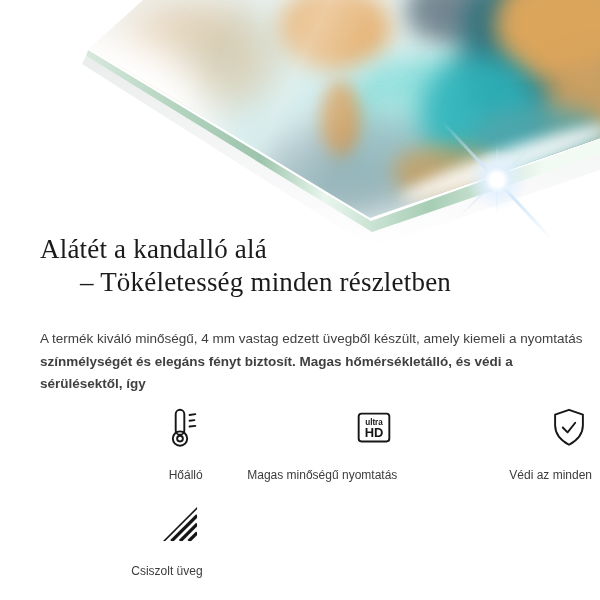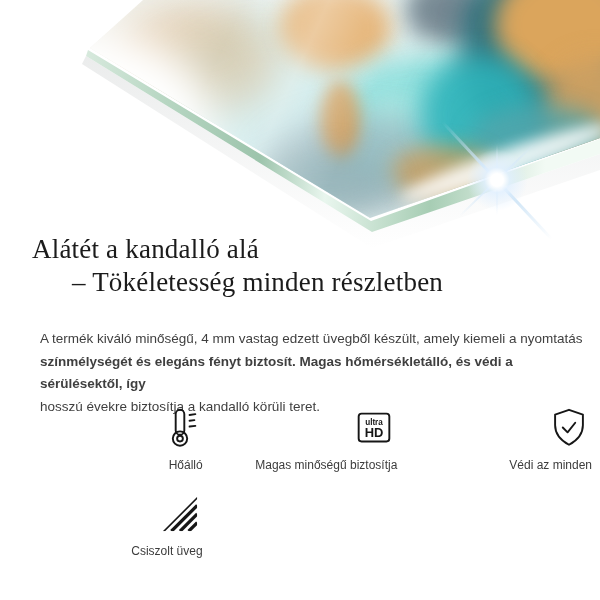--- a/index.html
+++ b/index.html
@@ -63,38 +63,38 @@
     width:70px;height:2px;margin:-1px 0 0 -35px;transform:rotate(90deg);
     background:linear-gradient(90deg, rgba(190,215,240,0), rgba(220,235,250,.85) 42%, #fff 50%, rgba(220,235,250,.85) 58%, rgba(190,215,240,0));
   }
   .sparkle .core{
     position:absolute;width:64px;height:64px;margin:-32px 0 0 -32px;border-radius:50%;
     background:radial-gradient(circle, #ffffff 0 14%, rgba(225,240,255,.85) 28%, rgba(215,235,255,0) 68%);
   }
 
   
   .heading{
-    position:absolute;left:32px;top:233px;width:540px;
+    position:absolute;left:40px;top:233px;width:540px;
     font-family:"Liberation Serif", serif;
     font-size:27px;line-height:33px;font-weight:400;color:#1b1b1b;
     letter-spacing:.2px;
   }
   .description{
     position:absolute;left:40px;top:328px;width:548px;
     font-size:13.5px;line-height:22.5px;color:#3f3f3f;
   }
 
   
   .features{
     position:absolute;left:8px;top:404px;width:584px;
     display:grid;grid-template-columns:repeat(3,1fr);row-gap:18px;
   }
   .feature{display:flex;flex-direction:column;align-items:flex-end;}
   .icon-box{height:48px;display:flex;align-items:center;justify-content:center;}
-  .feature-label{margin-top:6px;font-size:12px;color:#3c3c3c;text-align:center;}
+  .feature-label{margin-top:16px;font-size:12px;color:#3c3c3c;text-align:center;}
   svg{display:block;}
   .stroke{fill:none;stroke:#161616;stroke-width:2;stroke-linecap:round;stroke-linejoin:round;}
   .fillblk{fill:#161616;stroke:none;}
   .svgtext{font-family:"Liberation Sans",sans-serif;font-weight:bold;fill:#161616;text-anchor:middle;}
 </style>
 </head>
 <body>
 
 <div class="hero">
   <div class="glass-shadow"></div>
@@ -128,21 +128,20 @@
 </div>
 
 <h1 class="heading" style="margin:0;">
   <span style="display:block;">Alátét a kandalló alá</span>
   <span style="display:block;margin-left:40px;">– Tökéletesség minden részletben</span>
 </h1>
 
 <div class="description">
   <span style="display:block;">A termék kiváló minőségű, 4 mm vastag edzett üvegből készült, amely kiemeli a nyomtatás</span>
   <span style="display:block;font-weight:bold;">színmélységét és elegáns fényt biztosít. Magas hőmérsékletálló, és védi a sérülésektől, így</span>
-  <span style="display:block;">hosszú évekre biztosítja a kandalló körüli teret.</span>
 </div>
 
 <div class="features">
 
   <div class="feature">
     <div class="icon-box">
       <svg width="46" height="46" viewBox="0 0 48 48">
         <rect class="stroke" x="19.5" y="5" width="9" height="26" rx="4.5"></rect>
         <circle class="stroke" cx="24" cy="35" r="7.5"></circle>
         <circle class="stroke" cx="24" cy="35" r="3" stroke-width="2.6"></circle>
@@ -154,21 +153,21 @@
 
   <div class="feature">
     <div class="icon-box">
       <svg width="46" height="46" viewBox="0 0 48 48">
         <rect class="stroke" x="8" y="9" width="32" height="29" rx="3" stroke-width="2.6"></rect>
         <text class="svgtext" x="24" y="20.5" font-size="8.5">ultra</text>
         <text class="svgtext" x="24" y="33.5" font-size="13.5">HD</text>
       </svg>
     </div>
 
-    <div class="feature-label">Magas minőségű biztosítja</div>
+    <div class="feature-label">Magas minőségű nyomtatás</div>
   </div>
 
   <div class="feature">
     <div class="icon-box">
       <svg width="46" height="46" viewBox="0 0 48 48">
         <path class="stroke" stroke-width="2.2" d="M24 5 L38.5 10 L38.5 21 C38.5 30 32.5 36.8 24 41.5 C15.5 36.8 9.5 30 9.5 21 L9.5 10 Z"></path>
         <path class="stroke" stroke-width="2.4" d="M17.5 23.5 L22.5 28.5 L30.5 18.5"></path>
       </svg>
     </div>
     <div class="feature-label">Védi az minden</div>

